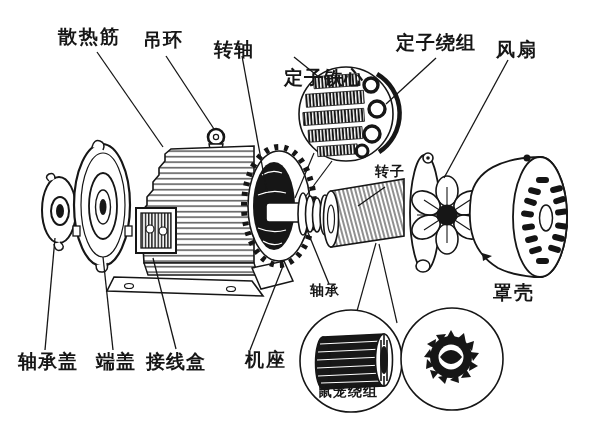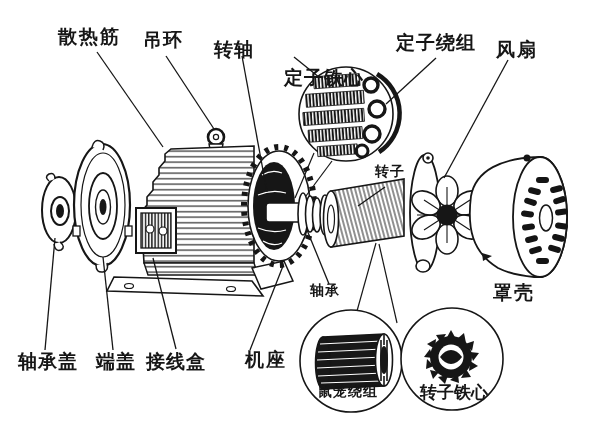--- a/index.html
+++ b/index.html
@@ -255,15 +255,14 @@
 <div class="label fs19" style="left:396px;top:33px;">定子绕组</div>
 <div class="label fs19 ls2" style="left:496px;top:40px;">风扇</div>
 <div class="label fs18" style="left:375px;top:164px;">转子</div>
 <div class="label fs18" style="left:310px;top:283px;">轴承</div>
 <div class="label fs19 ls2" style="left:493px;top:283px;">罩壳</div>
 <div class="label fs19" style="left:18px;top:352px;">轴承盖</div>
 <div class="label fs19" style="left:96px;top:352px;">端盖</div>
 <div class="label fs19" style="left:146px;top:352px;">接线盒</div>
 <div class="label fs19 ls2" style="left:228px;top:350px;margin-left:17px;">机座</div>
 <div class="label fs18" style="left:318px;top:384px;">鼠笼绕组</div>
-<div class="label fs17" style="left:420px;top:384px;">转子铁心</div>
 
 </div>
 
 </body></html>

